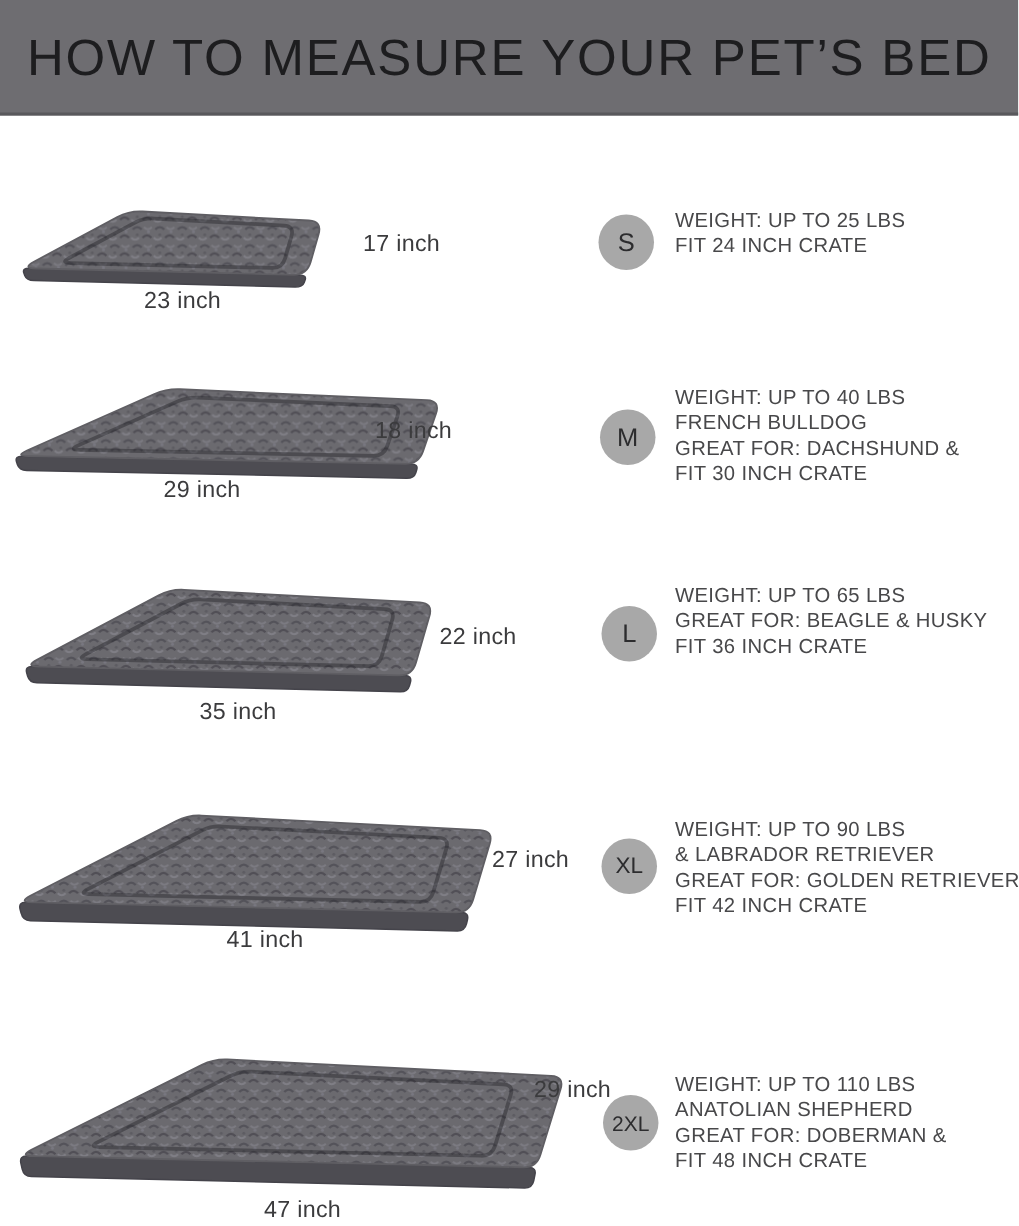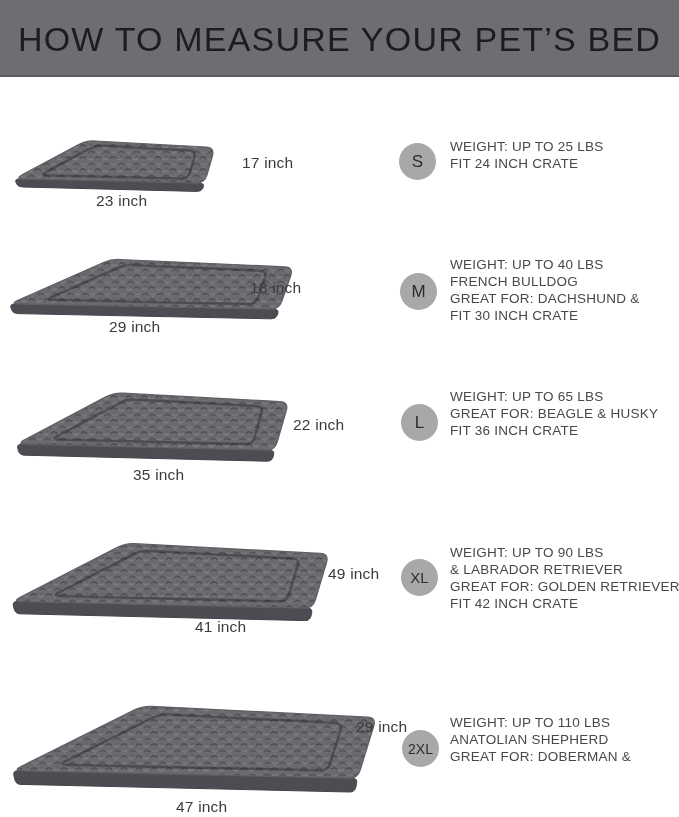--- a/index.html
+++ b/index.html
@@ -122,22 +122,22 @@
   </div>
 
   <div>
     <div class="bed" style="left:8px;top:538px;">
         <svg width="326" height="88" viewBox="0 0 326 88">
           <path d="M5.4,68.2 Q4.2,63.4 9.2,63.5 L299.8,70.3 Q304.8,70.4 303.6,75.3 L303.0,77.9 Q301.8,82.7 296.8,82.6 L12.2,75.8 Q7.2,75.7 6.1,70.8 Z" fill="#4d4c52" stroke="#44434a" stroke-width="1"></path>
           <path d="M109.4,9.4 Q117.4,5.3 126.3,5.7 L312.1,15.4 Q321.1,15.8 318.5,24.5 L307.4,61.8 Q304.8,70.4 295.8,70.2 L13.2,63.6 Q4.2,63.4 12.2,59.2 Z" fill="url(#fleece)" stroke="#5f5e63" stroke-width="1.2"></path>
           <path d="M126.4,15.8 Q132.7,12.6 139.6,13.0 L284.6,20.5 Q291.6,20.9 289.6,27.6 L280.9,56.7 Q278.9,63.4 271.9,63.3 L51.4,58.1 Q44.4,57.9 50.6,54.7 Z" fill="none" stroke="rgba(30,30,35,0.4)" stroke-width="2.5"></path>
         </svg>
       </div>
-    <div class="dim" style="left:328px;top:565px;">49 inch</div>
-    <div class="dim" style="left:151px;top:618px;margin-left:44px;">41 inch</div>
+    <div class="dim" style="left:328px;top:565px;">27 inch</div>
+    <div class="dim" style="left:151px;top:618px;">41 inch</div>
     <div class="badge" style="left:401px;top:559px;">
       <span style="font-size: 15px;">XL</span>
     </div>
     <div class="info" style="top:544px;">
       <span>WEIGHT: UP TO 90 LBS</span>
       <span>&amp; LABRADOR RETRIEVER</span>
       <span>GREAT FOR: GOLDEN RETRIEVER</span>
       <span>FIT 42 INCH CRATE</span>
     </div>
   </div>
@@ -152,16 +152,17 @@
       </div>
     <div class="dim" style="left:356px;top:718px;">29 inch</div>
     <div class="dim" style="left:176px;top:798px;">47 inch</div>
     <div class="badge" style="left:402px;top:730px;">
       <span style="font-size: 14px;">2XL</span>
     </div>
     <div class="info" style="top:714px;">
       <span>WEIGHT: UP TO 110 LBS</span>
       <span>ANATOLIAN SHEPHERD</span>
       <span>GREAT FOR: DOBERMAN &amp;</span>
+      <span>FIT 48 INCH CRATE</span>
     </div>
   </div>
 
 </div>
 
 </body></html>

